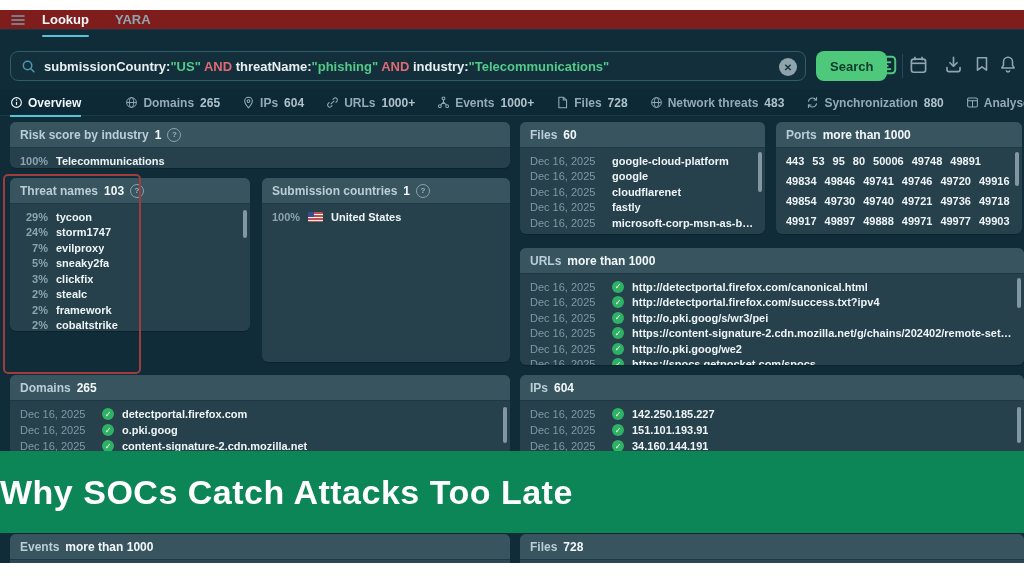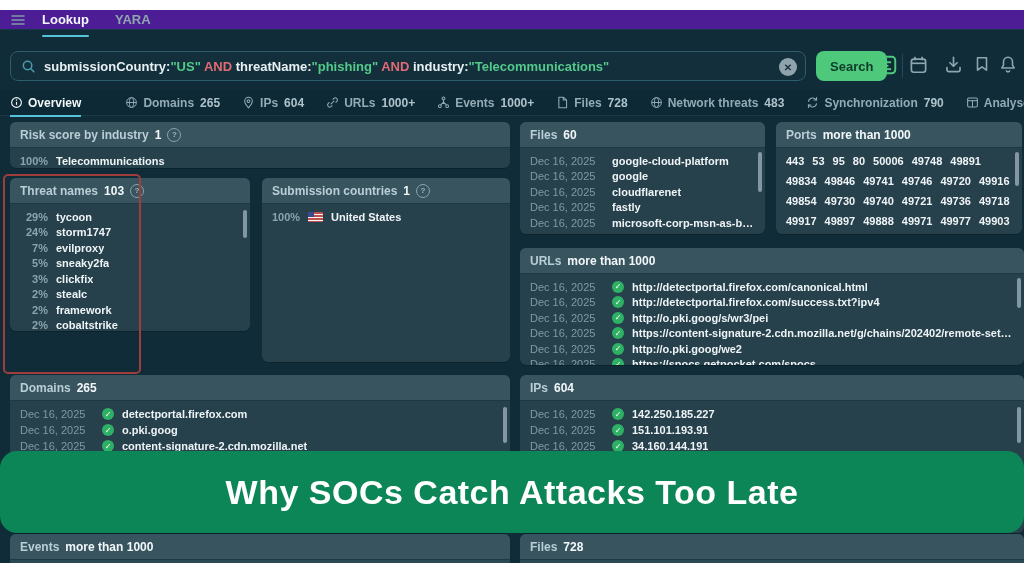--- a/index.html
+++ b/index.html
@@ -3,21 +3,21 @@
 <meta charset="utf-8">
 <style>
   html,body{margin:0;padding:0;}
   body{width:1024px;height:576px;overflow:hidden;font-family:"Liberation Sans",sans-serif;background:#0f2c38;}
   .stage{position:relative;width:1024px;height:576px;background:#0f2c38;}
   .strip{position:absolute;left:0;width:1024px;background:#ffffff;}
   .strip.top{top:0;height:10px;z-index:40;}
   .strip.bottom{top:563px;height:13px;z-index:40;}
 
   
-  .topbar{position:absolute;top:10px;left:0;width:1024px;height:20px;background:#4c1d95;display:flex;align-items:center;padding:0 0 0 10px;box-sizing:border-box;border-bottom:1px solid #16394a;z-index:20;}
+  .topbar{position:absolute;top:10px;left:0;width:1024px;height:20px;background:#7f1d1d;display:flex;align-items:center;padding:0 0 0 10px;box-sizing:border-box;border-bottom:1px solid #16394a;z-index:20;}
   .hamburger{width:16px;height:16px;color:#7f9aa6;margin-right:16px;display:flex;align-items:center;}
   .nav-item{font-size:13px;font-weight:700;color:#8fa6b0;margin-right:26px;position:relative;height:34px;display:flex;align-items:center;cursor:pointer;}
   .nav-item.active{color:#f2f7f9;}
   .nav-item.active::after{content:"";position:absolute;left:0;bottom:0;width:100%;height:2px;background:#57c3d8;border-radius:2px;}
   .topbar-right{margin-left:auto;display:flex;align-items:center;gap:14px;font-size:11.5px;color:#8fa6b0;}
   .topbar-right b{color:#eef4f6;font-weight:700;}
   .premium{background:#3cb474;color:#0b3b28;font-weight:700;font-size:12px;padding:3px 12px 4px 12px;border-radius:4px 0 0 4px;margin-left:4px;}
 
   
   .searchrow{position:absolute;top:44px;left:0;width:1024px;height:46px;background:#0f2c38;z-index:20;}
@@ -55,21 +55,21 @@
   .pdate{color:#7f9aa6;width:74px;flex-shrink:0;}
   .pval{color:#eef4f6;font-weight:700;overflow:hidden;text-overflow:ellipsis;}
   .check-icon{width:12px;height:12px;border-radius:50%;background:#2eb164;color:#fff;font-size:8px;display:inline-flex;align-items:center;justify-content:center;flex-shrink:0;}
   .check-icon::after{content:"✓";}
   .scroll-thumb{position:absolute;right:3px;width:4px;background:#93a7b0;border-radius:2px;opacity:.85;}
   .ports-wrap{display:flex;flex-wrap:wrap;column-gap:13px;row-gap:4.5px;font-weight:700;color:#eef4f6;font-size:11px;padding-top:2px;gap:8px;}
   .us-flag{width:15px;height:10px;background:repeating-linear-gradient(180deg,#c0504d 0 1.5px,#f5f5f5 1.5px 3px);position:relative;flex-shrink:0;border-radius:1px;}
   .us-flag::before{content:"";position:absolute;left:0;top:0;width:6px;height:5px;background:#3b4a8f;}
 
   
-  .banner{position:absolute;top:451px;left:0;width:1024px;height:82px;background:#0d8657;z-index:30;display:flex;align-items:center;justify-content:center;border-radius:17px;}
+  .banner{position:absolute;top:451px;left:0;width:1024px;height:82px;background:#0d8657;z-index:30;display:flex;align-items:center;}
   .banner-title{color:#ffffff;font-size:34px;font-weight:800;letter-spacing:.5px;}
 
   
   .annotation{position:absolute;left:3px;top:174px;width:134px;height:196px;border:2px solid #a03c3c;border-radius:5px;z-index:25;pointer-events:none;}
 
   svg{display:block;}
 </style>
 </head>
 <body>
 
@@ -227,21 +227,21 @@
     <div class="tab">
       <span class="ticon">
           <svg width="13" height="13" viewBox="0 0 16 16" fill="none" stroke="currentColor" stroke-width="1.3" stroke-linecap="round">
             <path d="M3 6.5A5.2 5.2 0 0 1 12.6 5"></path>
             <path d="M13 1.8v3.2H9.8"></path>
             <path d="M13 9.5A5.2 5.2 0 0 1 3.4 11"></path>
             <path d="M3 14.2V11h3.2"></path>
           </svg>
         </span>
       <span>Synchronization</span>
-        <span class="tcount">790</span>
+        <span class="tcount">880</span>
     </div>
     <div class="tab">
       <span class="ticon">
           <svg width="13" height="13" viewBox="0 0 16 16" fill="none" stroke="currentColor" stroke-width="1.3">
             <rect x="2" y="2.5" width="12" height="11" rx="1.5"></rect>
             <line x1="2" y1="5.8" x2="14" y2="5.8"></line>
             <line x1="8" y1="5.8" x2="8" y2="13.5"></line>
           </svg>
         </span>
       <span>Analyses</span>

